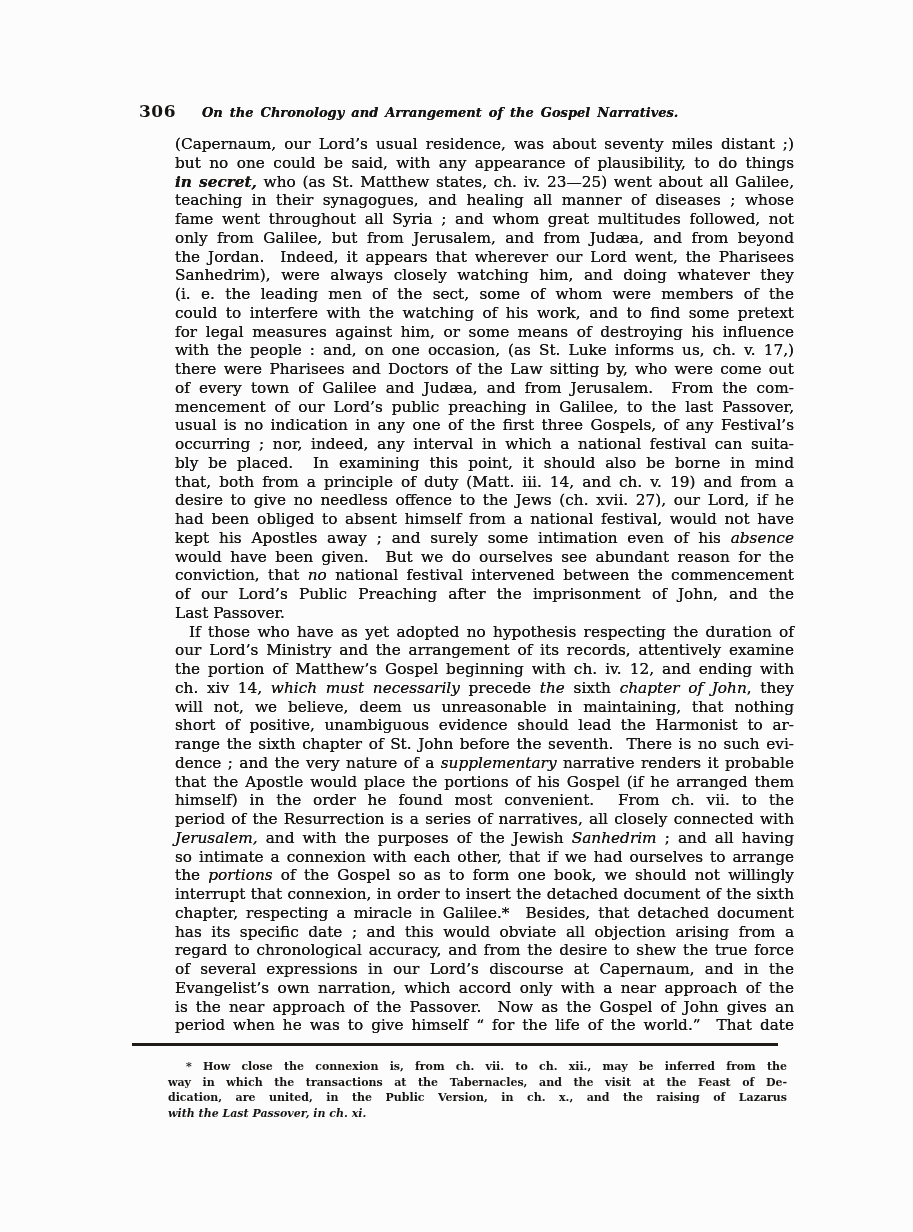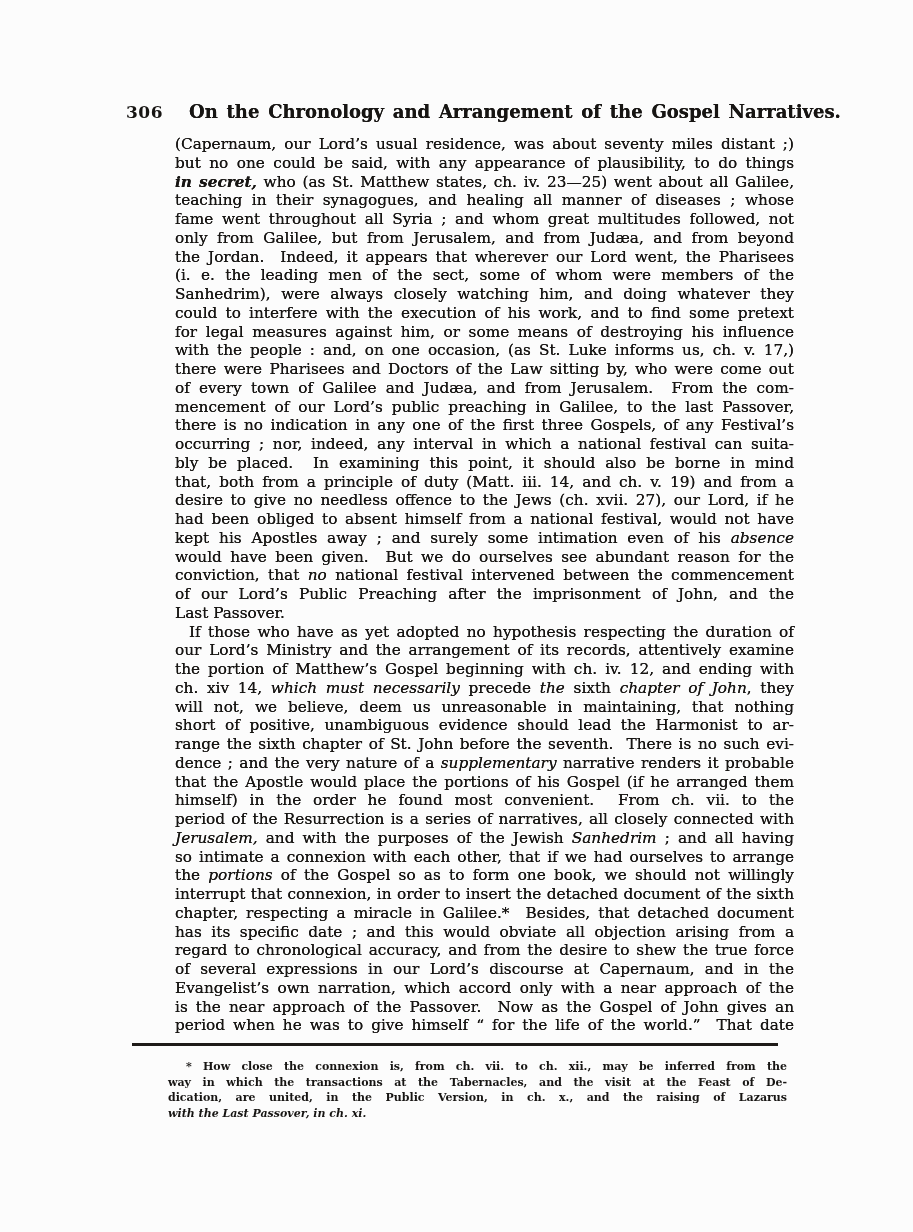--- a/index.html
+++ b/index.html
@@ -12,35 +12,36 @@
     width: 913px;
     height: 1232px;
     background: #fcfcfc;
     font-family: "DejaVu Serif", "Liberation Serif", serif;
     color: #171513;
     overflow: hidden;
   }
   .header {
     position: absolute;
     top: 101px;
-    left: 126px;
+    left: 139px;
     width: 663px;
     display: flex;
     align-items: baseline;
     white-space: nowrap;
   }
   .pagenum {
     font-weight: bold;
     font-size: 17px;
     letter-spacing: 0.5px;
   }
   .running-title {
     margin-left: 26px;
     font-weight: bold;
-    font-size: 18px;
+    font-style: italic;
+    font-size: 13px;
     word-spacing: 2.5px;
     text-shadow: 0 0 0.4px currentColor;
   }
   .body-col {
     position: absolute;
     top: 135px;
     left: 131px;
     width: 663px;
     font-size: 15.3px;
     text-shadow: 0 0 0.35px currentColor;
@@ -96,29 +97,29 @@
 
   <div class="body-col">
     <div class="para end-left">
         <div class="line"><span>(Capernaum, our Lord’s usual residence, was about seventy miles distant ;)</span></div>
         <div class="line"><span>but no one could be said, with any appearance of plausibility, to do things</span></div>
         <div class="line"><span class="bi">in secret,</span><span> who (as St. Matthew states, ch. iv. 23—25) went about all Galilee,</span></div>
         <div class="line"><span>teaching in their synagogues, and healing all manner of diseases ; whose</span></div>
         <div class="line"><span>fame went throughout all Syria ; and whom great multitudes followed, not</span></div>
         <div class="line"><span>only from Galilee, but from Jerusalem, and from Judæa, and from beyond</span></div>
         <div class="line"><span>the Jordan.&nbsp; Indeed, it appears that wherever our Lord went, the Pharisees</span></div>
+        <div class="line"><span>Sanhedrim), were always closely watching him, and doing whatever they</span></div>
         <div class="line"><span>(i. e. the leading men of the sect, some of whom were members of the</span></div>
-        <div class="line"><span>Sanhedrim), were always closely watching him, and doing whatever they</span></div>
-        <div class="line"><span>could to interfere with the execution of his work, and to find some pretext</span></div>
+        <div class="line"><span>could to interfere with the watching of his work, and to find some pretext</span></div>
         <div class="line"><span>for legal measures against him, or some means of destroying his influence</span></div>
         <div class="line"><span>with the people : and, on one occasion, (as St. Luke informs us, ch. v. 17,)</span></div>
         <div class="line"><span>there were Pharisees and Doctors of the Law sitting by, who were come out</span></div>
         <div class="line"><span>of every town of Galilee and Judæa, and from Jerusalem.&nbsp; From the com-</span></div>
         <div class="line"><span>mencement of our Lord’s public preaching in Galilee, to the last Passover,</span></div>
-        <div class="line"><span>there is no indication in any one of the first three Gospels, of any Festival’s</span></div>
+        <div class="line"><span>usual is no indication in any one of the first three Gospels, of any Festival’s</span></div>
         <div class="line"><span>occurring ; nor, indeed, any interval in which a national festival can suita-</span></div>
         <div class="line"><span>bly be placed.&nbsp; In examining this point, it should also be borne in mind</span></div>
         <div class="line"><span>that, both from a principle of duty (Matt. iii. 14, and ch. v. 19) and from a</span></div>
         <div class="line"><span>desire to give no needless offence to the Jews (ch. xvii. 27), our Lord, if he</span></div>
         <div class="line"><span>had been obliged to absent himself from a national festival, would not have</span></div>
         <div class="line"><span>kept his Apostles away ; and surely some intimation even of his </span><span class="it">absence</span></div>
         <div class="line"><span>would have been given.&nbsp; But we do ourselves see abundant reason for the</span></div>
         <div class="line"><span>conviction, that </span><span class="it">no</span><span> national festival intervened between the commencement</span></div>
         <div class="line"><span>of our Lord’s Public Preaching after the imprisonment of John, and the</span></div>
         <div class="line"><span>Last Passover.</span></div>

